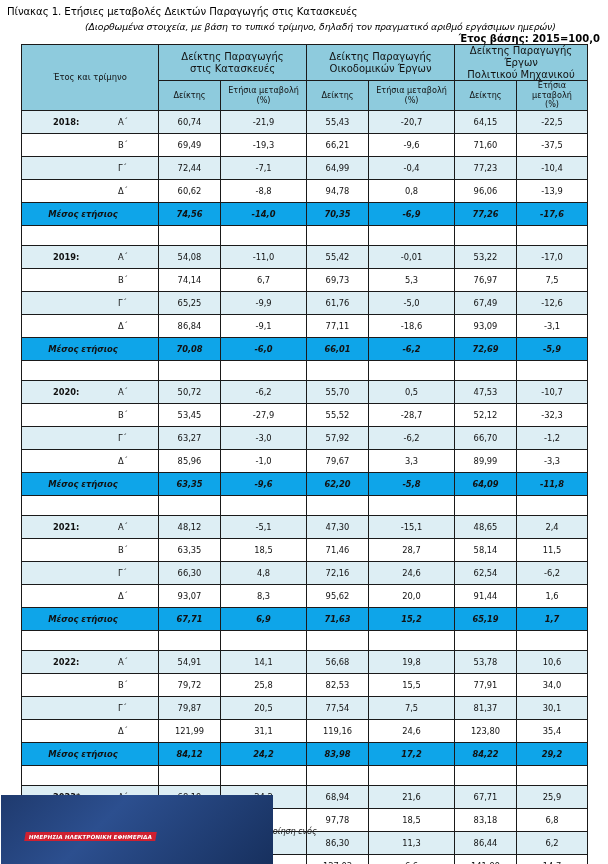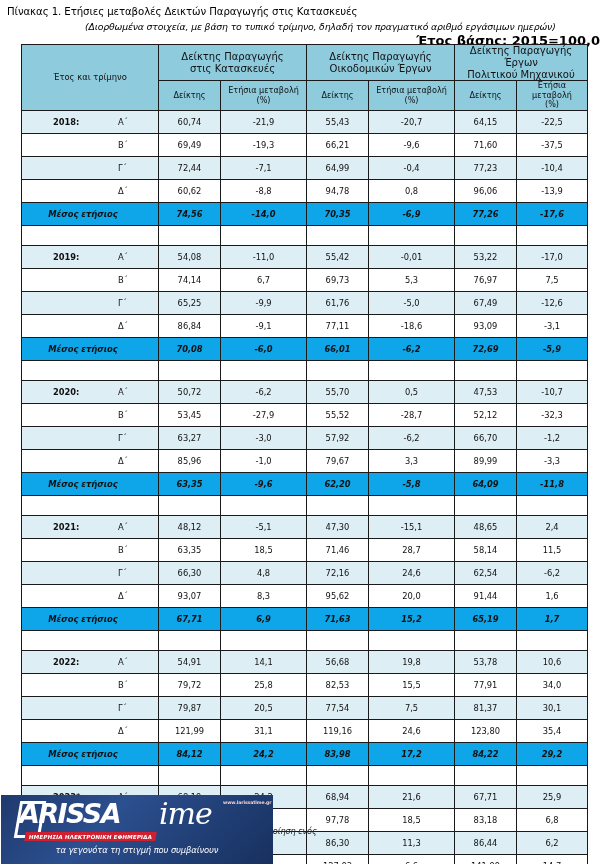--- a/index.html
+++ b/index.html
@@ -35,21 +35,21 @@
     font-style: italic;
     color: #000000;
     letter-spacing: -0.15px;
     white-space: nowrap;
     margin-left: 48px;
   }
   .base-year {
     position: absolute;
     right: 8px;
     top: 33px;
-    font-size: 13px;
+    font-size: 10px;
     font-weight: bold;
     color: #000000;
     white-space: nowrap;
   }
 
   
   .table-wrap {
     position: absolute;
     left: 21px;
     top: 44px;
@@ -672,21 +672,14 @@
           <td>94,83</td>
           <td>12,6</td>
         </tr>
       </tbody>
   </table>
 </div>
 
 <div class="footnote">δεκαδικών ψηφίων και οι  ποσοστιαίες μεταβολές με στρογγυλοποίηση ενός</div>
 
 <div class="logo">
-  <div class="logo-main">
-    <div class="logo-lbox"></div>
-    <div class="logo-larissa">ARISSA</div>
-    <div class="logo-time">ime</div>
-    <div class="logo-url">www.larissatime.gr</div>
-  </div>
   <div class="logo-ribbon">ΗΜΕΡΗΣΙΑ ΗΛΕΚΤΡΟΝΙΚΗ ΕΦΗΜΕΡΙΔΑ</div>
-  <div class="logo-tag">τα γεγονότα τη στιγμή που συμβαίνουν</div>
 </div>
 
 </body></html>

